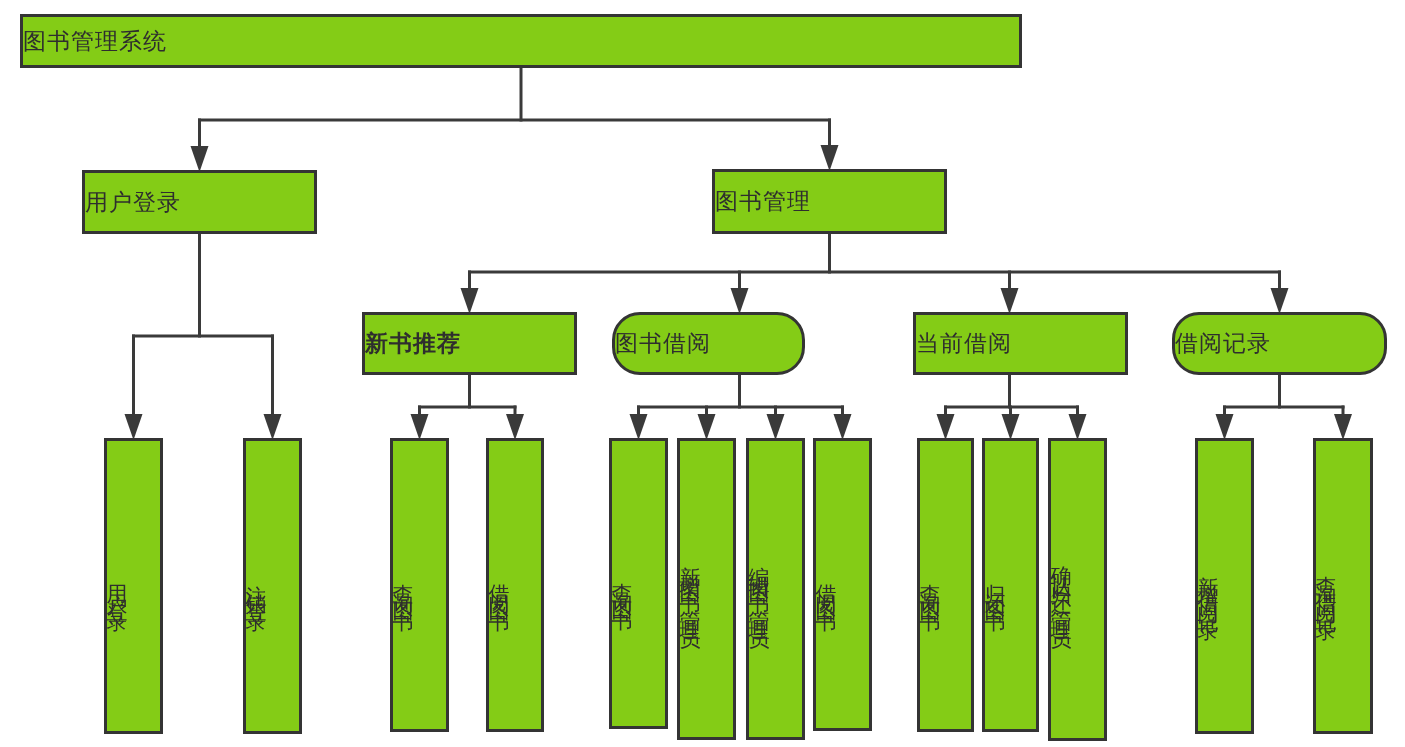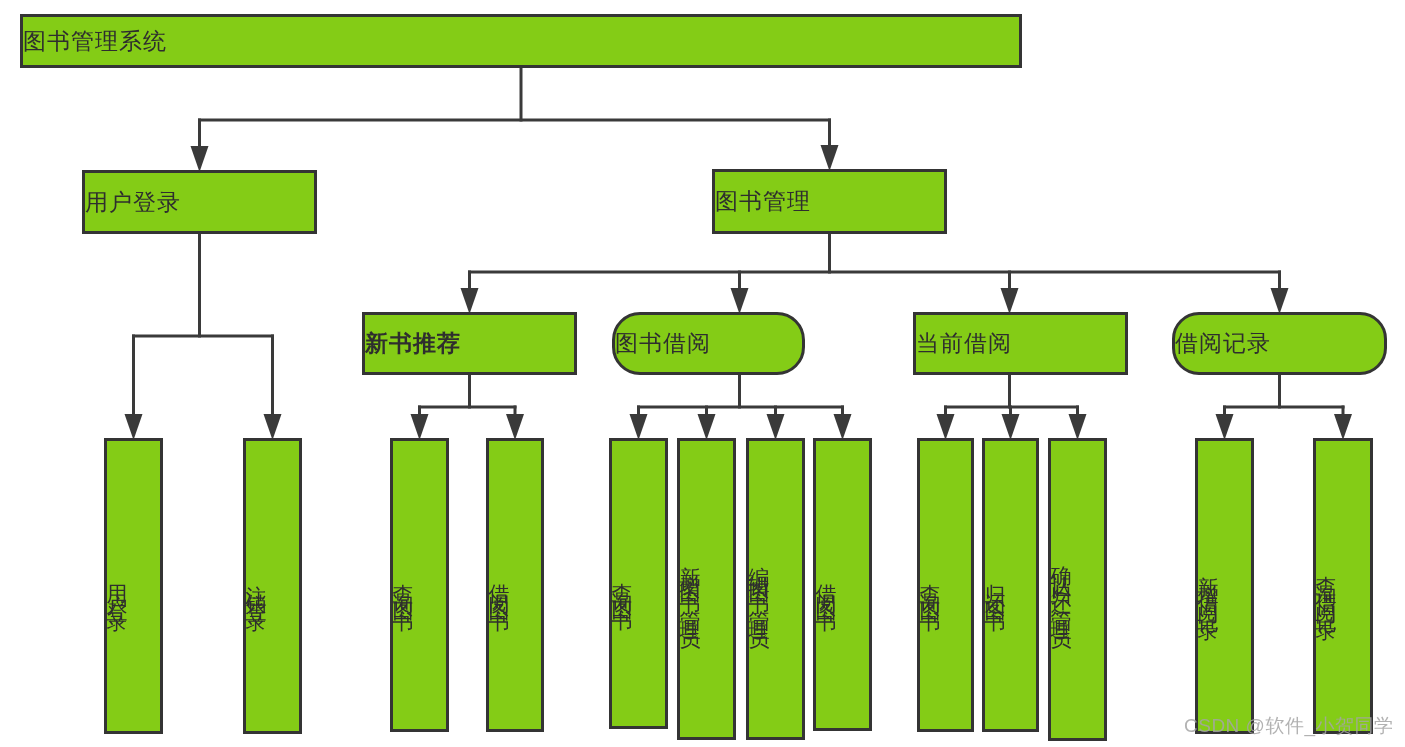--- a/index.html
+++ b/index.html
@@ -167,14 +167,13 @@
       <div class="node v" style="left: 1048px; top: 438px; width: 59px; height: 303px;">
         <span>确认归还（管理员）</span>
       </div>
       <div class="node v" style="left: 1195px; top: 438px; width: 59px; height: 296px;">
         <span>新增借阅记录</span>
       </div>
       <div class="node v" style="left: 1313px; top: 438px; width: 60px; height: 296px;">
         <span>查询借阅记录</span>
       </div>
     </div>
-  <div class="watermark">CSDN @软件_小贺同学</div>
 </div>
 
 </body></html>

